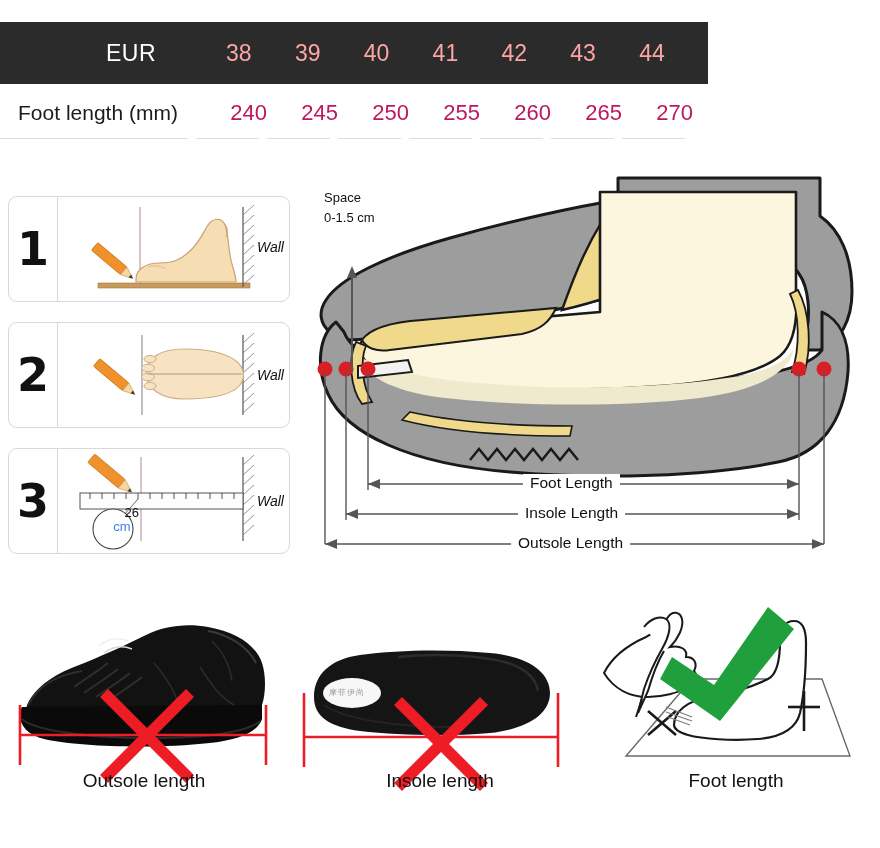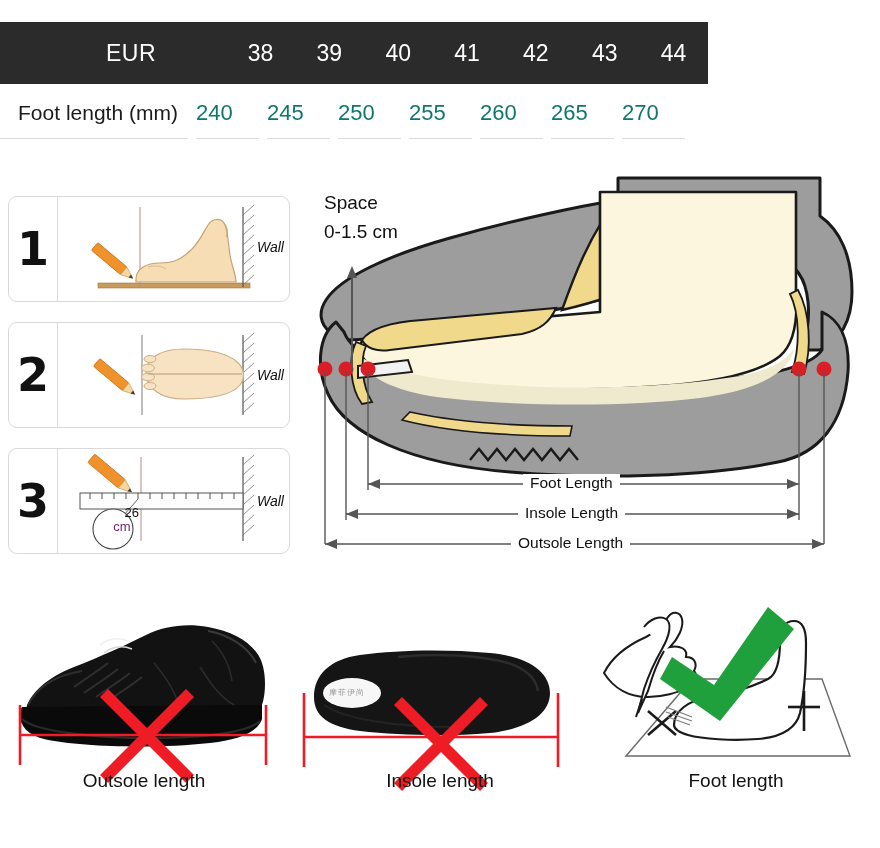--- a/index.html
+++ b/index.html
@@ -8,23 +8,23 @@
     background:#ffffff;
     font-family:"Liberation Sans",sans-serif;
     overflow:hidden;
     position:relative;
   }
   
   .size-table{position:absolute;left:0;top:22px;width:708px;}
   .thead{
     background:#2b2b2b;height:62px;display:flex;align-items:center;
   }
-  .thead .cell{color:#ffffff;font-size:23px;text-align:center;}
+  .thead .cell{color:#fca5a5;font-size:23px;text-align:left;}
   .tbody{height:58px;display:flex;align-items:center;background:#fff;}
-  .tbody .cell{color:#0f766e;font-size:22px;text-align:left;}
+  .tbody .cell{color:#be185d;font-size:22px;text-align:right;}
   .tbody .cell.lbl{color:#1b1b1b;font-size:21px;}
   .cell.lbl{width:196px;text-align:center;}
   .cell.val{width:71px;}
   .thead .cell.lbl{color:#ffffff;letter-spacing:.5px;padding-left:36px;}
   .underline-row{position:absolute;left:0;top:138px;width:708px;height:2px;display:flex;}
   .underline-row .seg{height:1px;background:#dedede;margin-right:8px;}
   .seg.lbl{width:188px}
   .seg.val{width:63px}
 
   
@@ -37,21 +37,21 @@
     width:48px;flex:0 0 48px;border-right:1px solid #d9d9d9;
     display:flex;align-items:center;justify-content:center;
     font-family:"DejaVu Sans",sans-serif;
     font-weight:bold;font-size:46px;color:#111;
   }
   .step-art{flex:1;position:relative;}
 
   
   .diagram{position:absolute;left:300px;top:172px;width:576px;height:400px;}
   .space-label{
-    position:absolute;left:24px;top:16px;font-size:19px;color:#111;line-height:1.55;
+    position:absolute;left:24px;top:16px;font-size:13px;color:#111;line-height:1.55;
   }
   .dim-labels{position:absolute;left:0;top:0;width:576px;height:400px;pointer-events:none;}
   .dim-text{
     position:absolute;font-size:15.5px;color:#111;background:#fff;padding:0 7px;
     white-space:nowrap;
   }
 
   
   .bottom{position:absolute;left:0;top:585px;width:880px;height:225px;}
   .bpanel{position:absolute;top:16px;height:225px;}
@@ -213,21 +213,21 @@
         <g transform="rotate(40 62 34)">
           <rect x="24" y="28" width="40" height="11" rx="1.5" fill="#f0922b" stroke="#c97216" stroke-width="0.8"></rect>
           <polygon points="64,28 77,33.5 64,39" fill="#f6d7a0" stroke="#c9a063" stroke-width="0.7"></polygon>
           <polygon points="73,31.5 77,33.5 73,35.5" fill="#3a3a3a"></polygon>
         </g>
 
         <line x1="80" y1="50" x2="66" y2="66" stroke="#555" stroke-width="0.9"></line>
         <circle cx="55" cy="80" r="20" fill="#fff" stroke="#444" stroke-width="1.1"></circle>
       </svg>
       <span style="position:absolute;left:47px;top:57px;font-size:13px;color:#111;line-height:1.05;text-align:right;width:34px;">26</span>
-      <span style="position:absolute;left:47px;top:71px;font-size:13px;color:#701a75;line-height:1.05;text-align:center;width:34px;">cm</span>
+      <span style="position:absolute;left:47px;top:71px;font-size:13px;color:#3b82f6;line-height:1.05;text-align:center;width:34px;">cm</span>
       <span class="wallword" style="left:199px;top:44px;">Wall</span>
     </div>
   </div>
 </div>
 
 <div class="diagram">
   <div class="space-label">
     <div>Space</div>
     <div>0-1.5 cm</div>
   </div>

